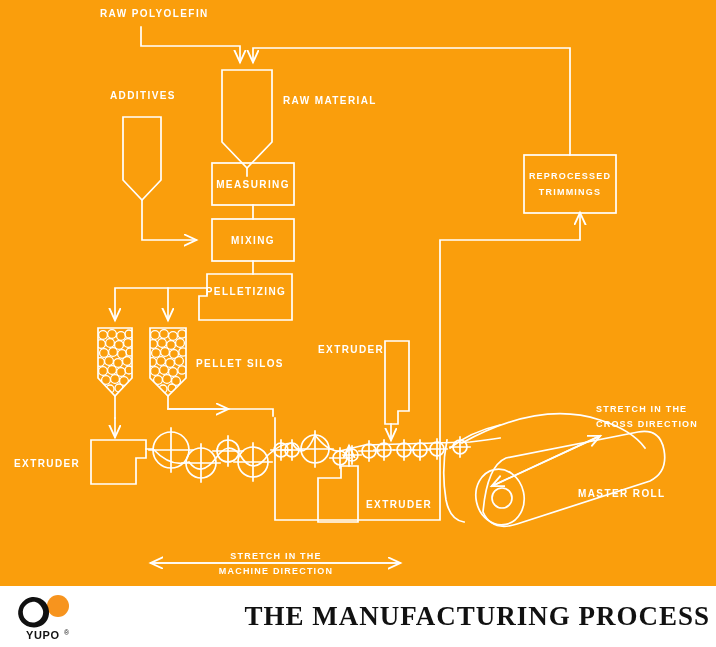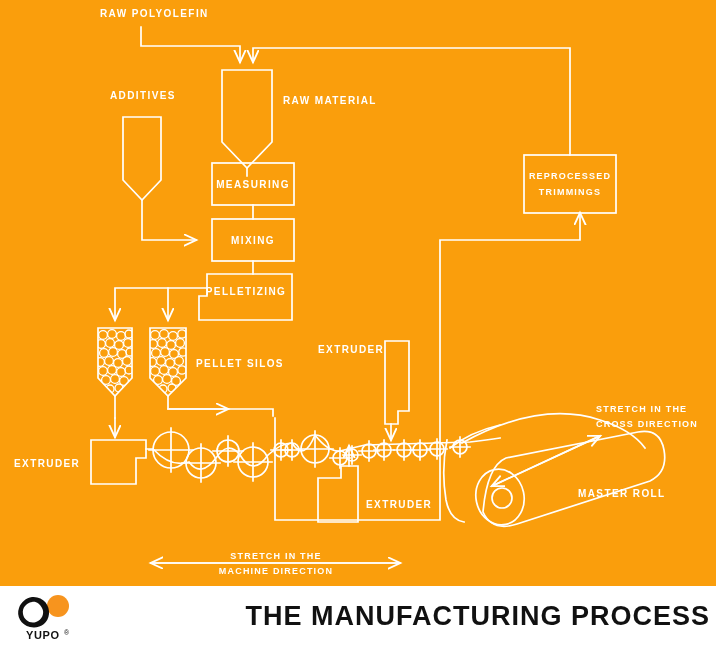--- a/index.html
+++ b/index.html
@@ -31,21 +31,21 @@
     background:#ffffff;
   }
   #logo{
     position:absolute;left:14px;top:8px;width:70px;height:48px;
   }
   #title{
     position:absolute;left:0;top:0;width:716px;height:61px;
     display:flex;align-items:center;justify-content:flex-end;
     padding-right:6px;box-sizing:border-box;
     color:#111111;
-    font-family:Liberation Sans, sans-serif;
+    font-family:Liberation Serif, serif;
     font-size:27px;
     font-weight:bold;
     letter-spacing:1.0px;
     white-space:nowrap;
   }
 </style>
 </head>
 <body>
 
 <div id="stage">

